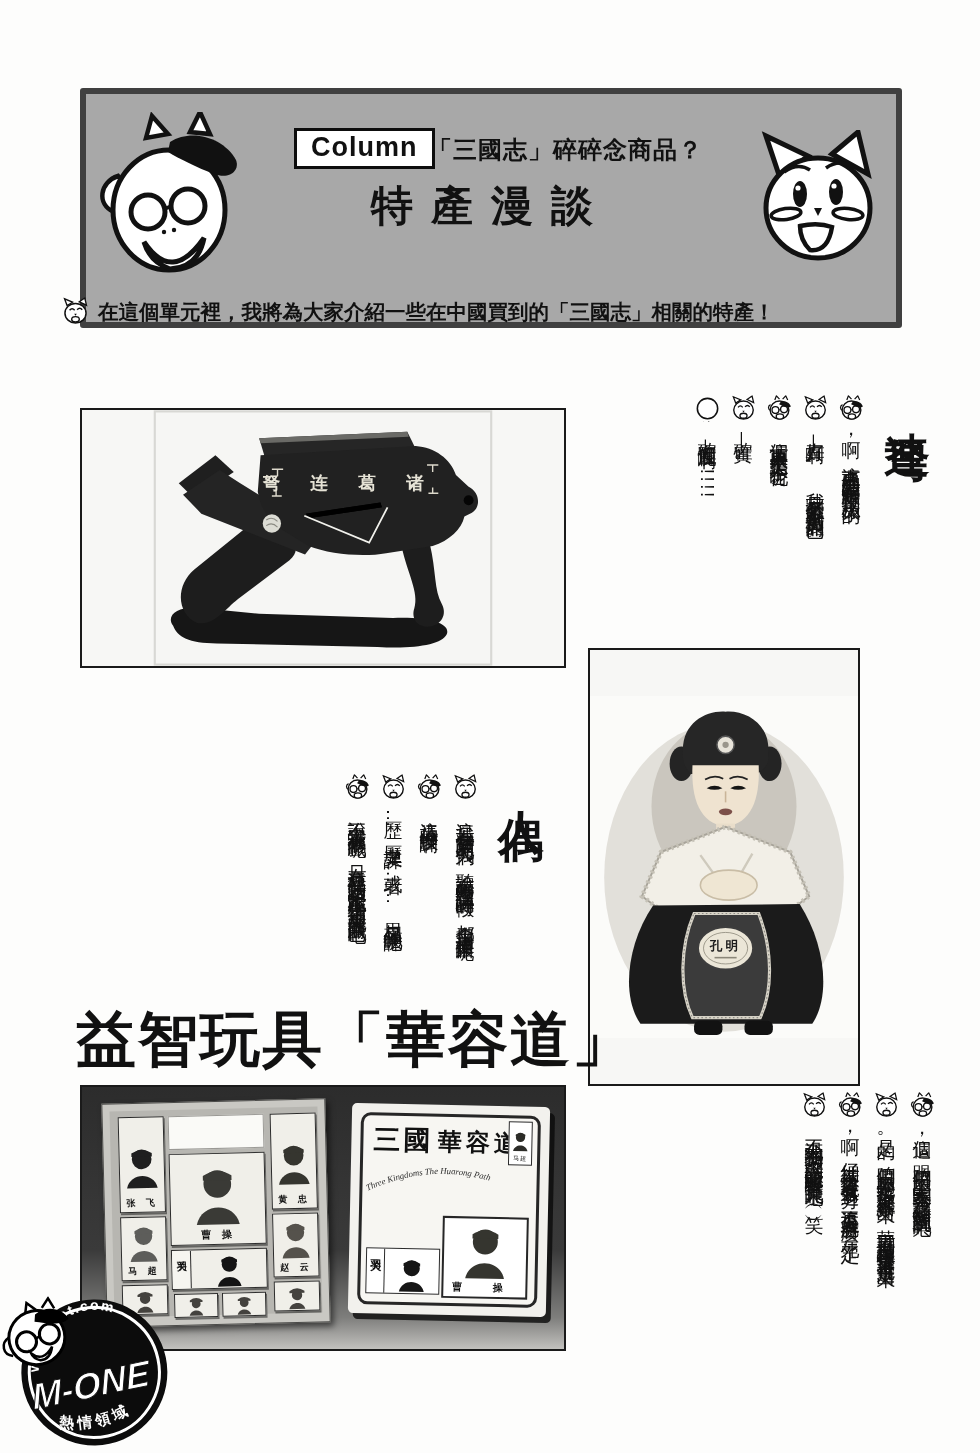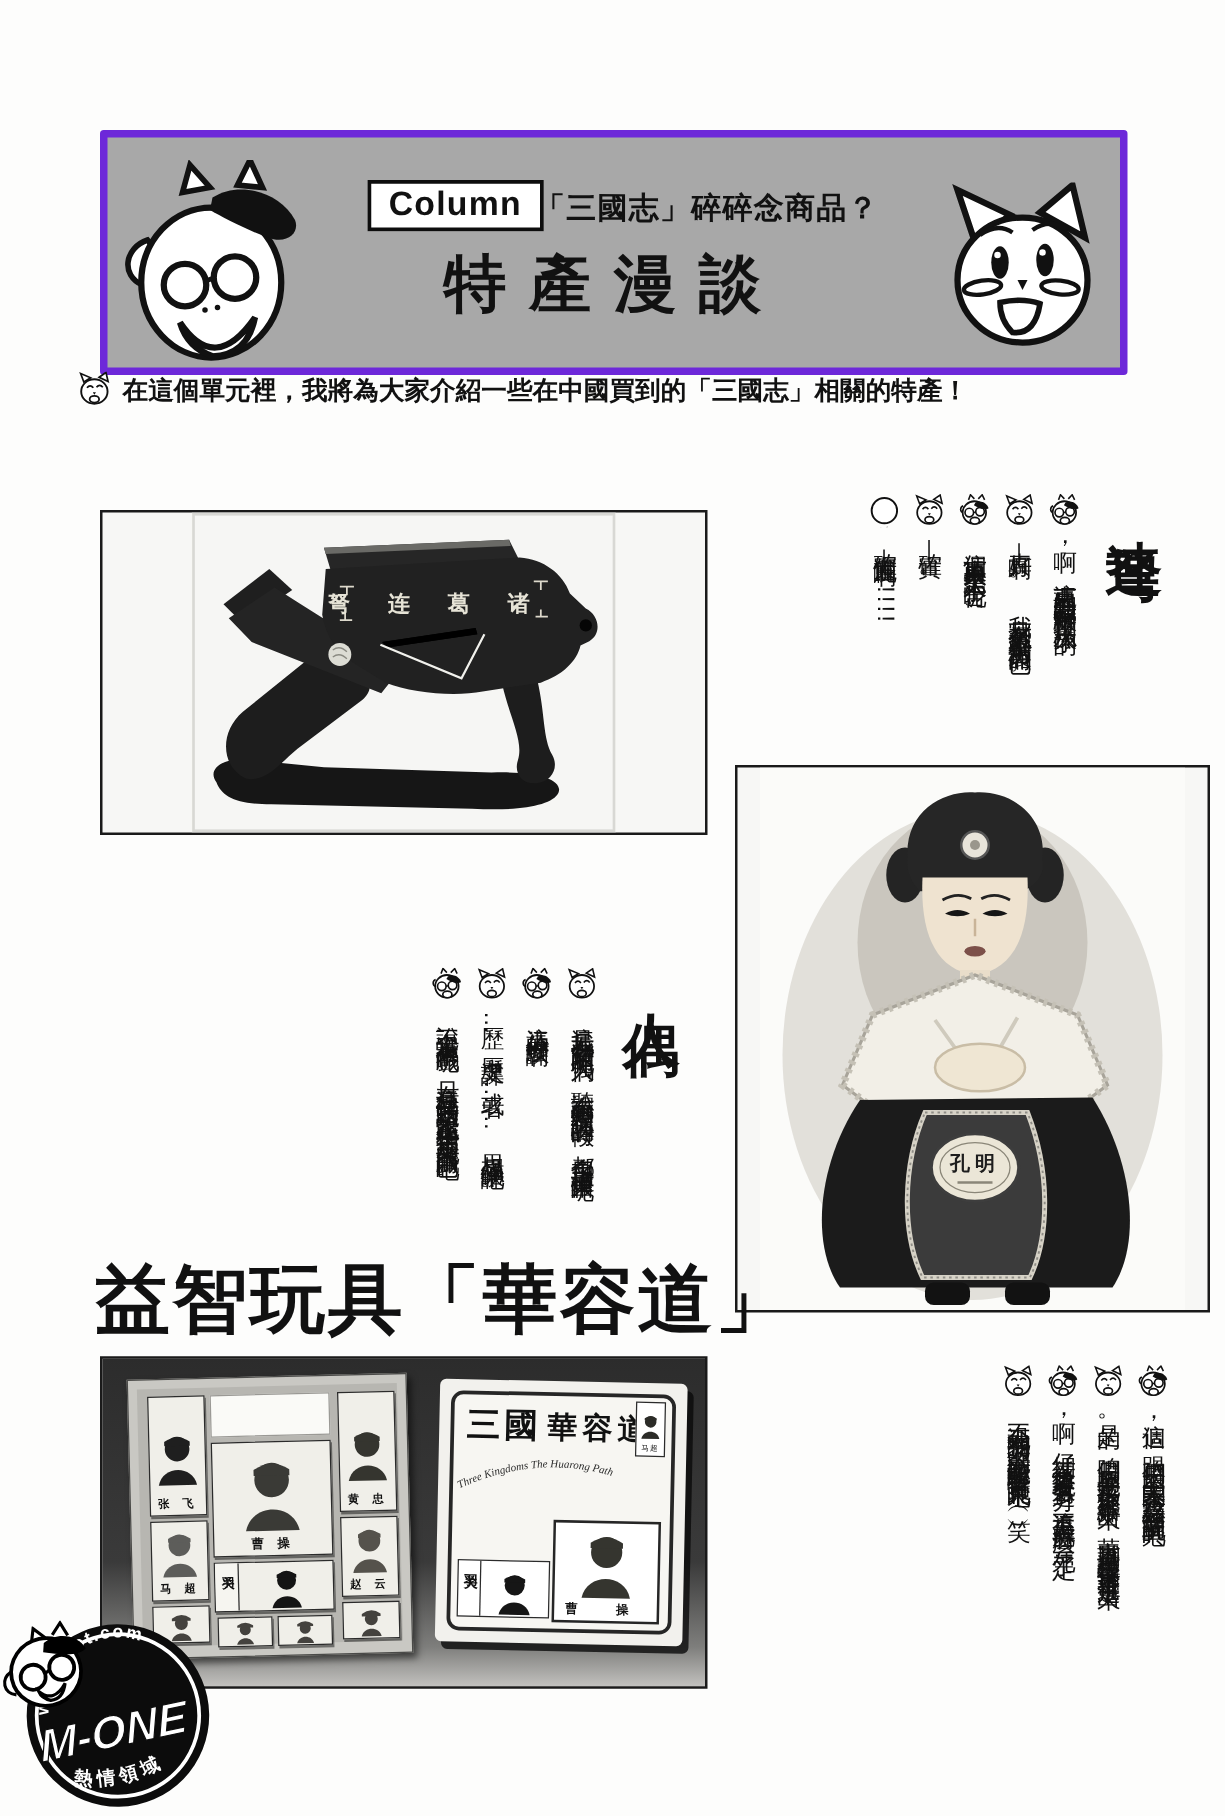--- a/index.html
+++ b/index.html
@@ -2,27 +2,27 @@
 <html><head>
 <meta charset="utf-8">
 <title>特產漫談</title>
 <style>
   html,body{margin:0;padding:0;background:#e9e9e9;}
   *{box-sizing:border-box;}
   .page{position:relative;width:980px;height:1453px;margin:0 auto;background:#fdfdfc;
         font-family:"Liberation Sans","DejaVu Sans",sans-serif;color:#111;overflow:hidden;}
 
   
-  .header-box{position:absolute;left:80px;top:104px;width:822px;height:196px;
-              background:#a8a8a8;border:6px solid #6d28d9;border-radius:3px;}
+  .header-box{position:absolute;left:80px;top:88px;width:822px;height:240px;
+              background:#a8a8a8;border:6px solid #404040;border-radius:3px;}
   .col-label{position:absolute;left:208px;top:34px;background:#fff;border:3px solid #0d0d0d;
              padding:1px 14px 3px;font-size:27px;font-weight:bold;letter-spacing:1px;}
   .hdr-sub{position:absolute;left:342px;top:40px;font-size:24px;font-weight:bold;letter-spacing:1px;}
   .hdr-title{position:absolute;left:0;right:0;top:84px;text-align:center;
-             font-size:50px;font-weight:900;letter-spacing:18px;}
+             font-size:42px;font-weight:900;letter-spacing:18px;}
   .mascot{position:absolute;}
 
   
   .intro-line{position:absolute;left:62px;display:flex;align-items:center;gap:9px;
               font-size:20.5px;font-weight:bold;white-space:nowrap;justify-content:space-between;}
   .intro-line svg{flex:0 0 auto;}
 
   
   .photo{position:absolute;border:2px solid #1a1a1a;background:#f7f7f5;}
 
@@ -198,21 +198,21 @@
           <use href="#sym-cow"></use>
         </svg><span>這個東西果然是人手一台呢—。</span></div>
     <div class="speech"><svg class="spk" viewBox="0 0 32 34">
           <use href="#sym-cat"></use>
         </svg><span>確實—。</span></div>
     <div class="speech"><svg class="spk" viewBox="0 0 32 34">
           <use href="#sym-editor"></use>
         </svg><span>確實個屁啊—!!!!!</span></div>
   </div>
 
-  <div class="photo" style="left:588px;top:612px;width:380px;height:438px">
+  <div class="photo" style="left:588px;top:648px;width:272px;height:438px">
     <svg width="100%" height="100%" viewBox="0 0 340 434">
       <rect width="340" height="434" fill="#fbfbf9"></rect>
       <ellipse cx="170" cy="230" rx="152" ry="196" fill="#e2e0da"></ellipse>
       <ellipse cx="170" cy="140" rx="92" ry="108" fill="#cac6be"></ellipse>
 
       <ellipse cx="116" cy="86" rx="15" ry="22" fill="#242424"></ellipse>
       <ellipse cx="228" cy="86" rx="15" ry="22" fill="#242424"></ellipse>
       <path d="M118,72 C116,34 148,18 172,20 C200,18 230,38 226,74 C228,86 221,93 214,97 L128,99 C120,91 117,82 118,72 Z" fill="#262626"></path>
       <circle cx="172" cy="62" r="11" fill="#e8e4da" stroke="#555" stroke-width="2"></circle>
       <circle cx="172" cy="62" r="4" fill="#9a968c"></circle>

